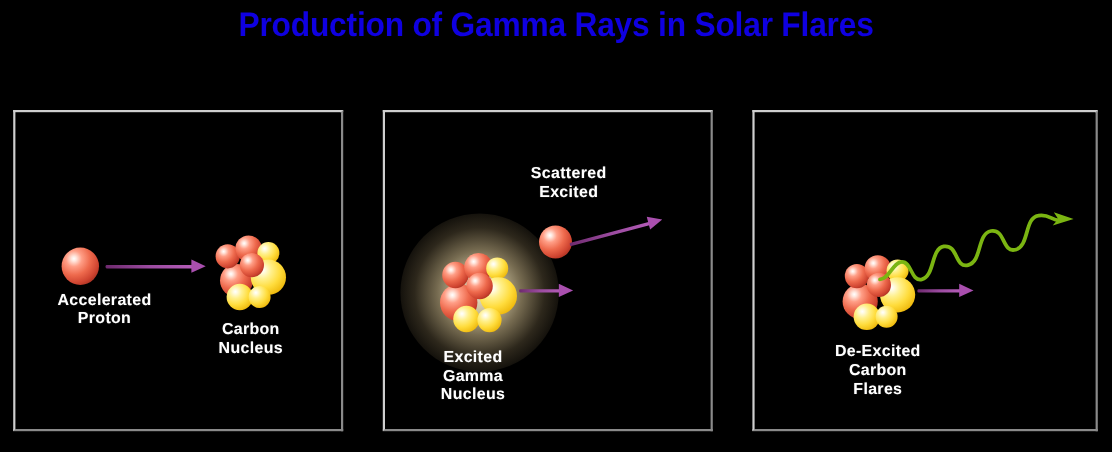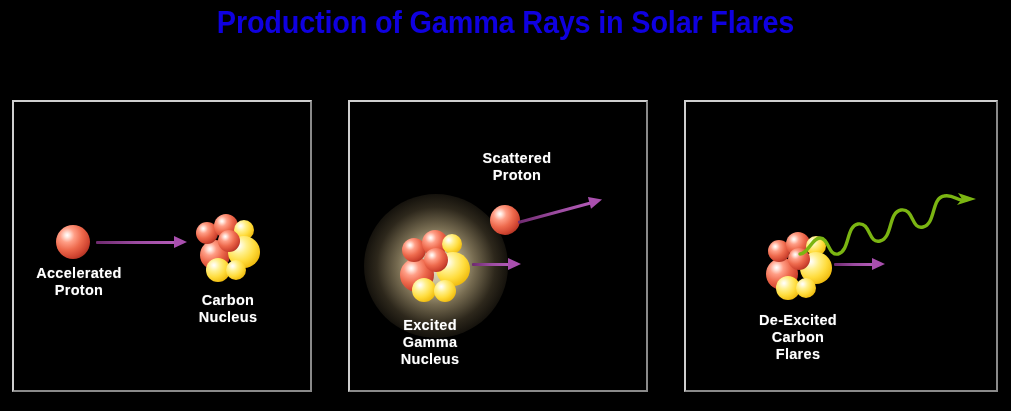--- a/index.html
+++ b/index.html
@@ -129,21 +129,21 @@
       <div class="sphere red" style="left:8px;  top:26px; width:30px; height:30px;"></div>
       <div class="sphere red" style="left:4px;  top:8px;  width:22px; height:22px;"></div>
       <div class="sphere red" style="left:22px; top:0px;  width:24px; height:24px;"></div>
       <div class="sphere yellow" style="left:42px; top:6px;  width:20px; height:20px;"></div>
       <div class="sphere yellow" style="left:36px; top:22px; width:32px; height:32px;"></div>
       <div class="sphere yellow" style="left:14px; top:44px; width:24px; height:24px;"></div>
       <div class="sphere yellow" style="left:34px; top:46px; width:20px; height:20px;"></div>
       <div class="sphere red" style="left:26px; top:16px; width:22px; height:22px;"></div>
     </div>
 
-    <div class="label" style="left:0px; top:163px; width:130px;">Accelerated
+    <div class="label" style="left:16px; top:163px; width:130px;">Accelerated
 Proton</div>
 
     <div class="label" style="left:152px; top:190px; width:124px;">Carbon
 Nucleus</div>
   </div>
 
   <div class="panel" id="panel-2">
 
     <div id="excited-glow" style="left:14px; top:92px; width:144px; height:144px;"></div>
 
@@ -164,21 +164,21 @@
     </div>
 
     <div class="sphere red" style="left:140px; top:103px; width:30px; height:30px;"></div>
 
     <div class="arrow" style="left:168px; top:113px; width:90px; height:14px; transform:rotate(-15deg);">
       <div class="shaft" style="width:78px;"></div>
       <div class="head" style="left:74px;"></div>
     </div>
 
     <div class="label" style="left:102px; top:48px; width:130px;">Scattered
-Proton</div>
+Excited</div>
 
     <div class="label" style="left:14px; top:215px; width:132px;">Excited
 Gamma
 Nucleus</div>
   </div>
 
   <div class="panel" id="panel-3">
 
     <div class="nucleus" style="left:76px; top:130px; width:72px; height:66px;">
       <div class="sphere red" style="left:4px;  top:26px; width:32px; height:32px;"></div>

